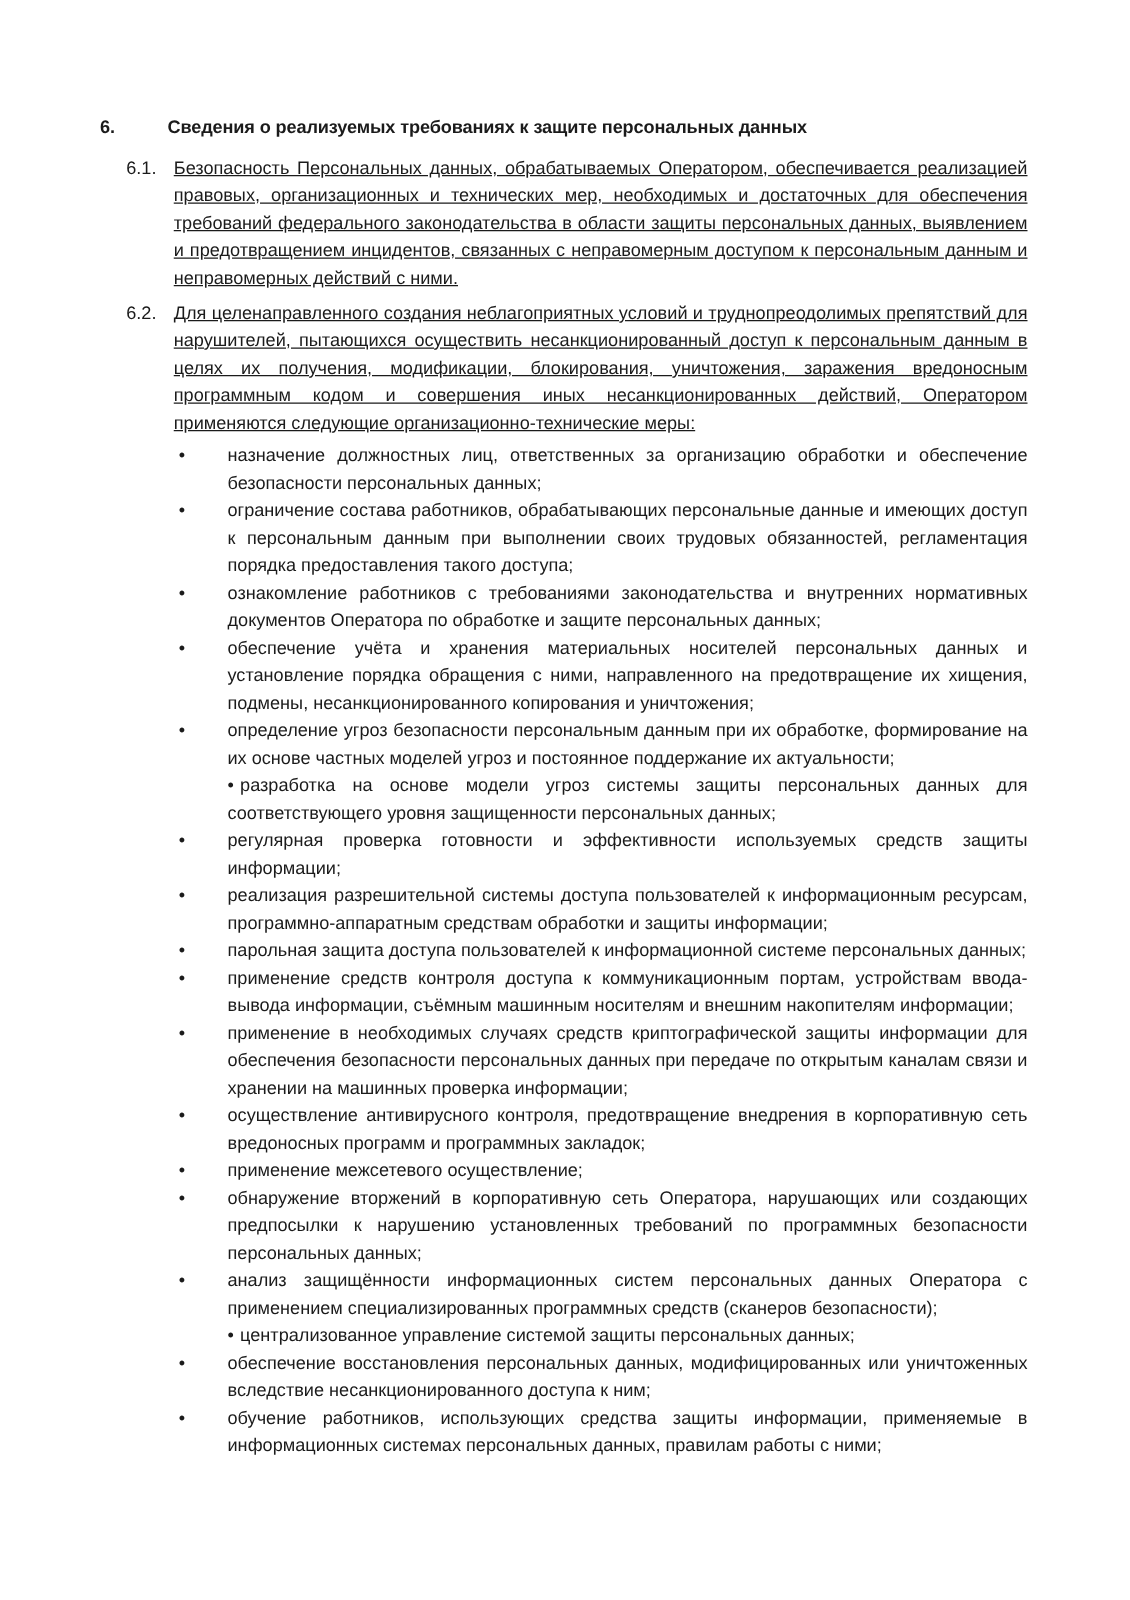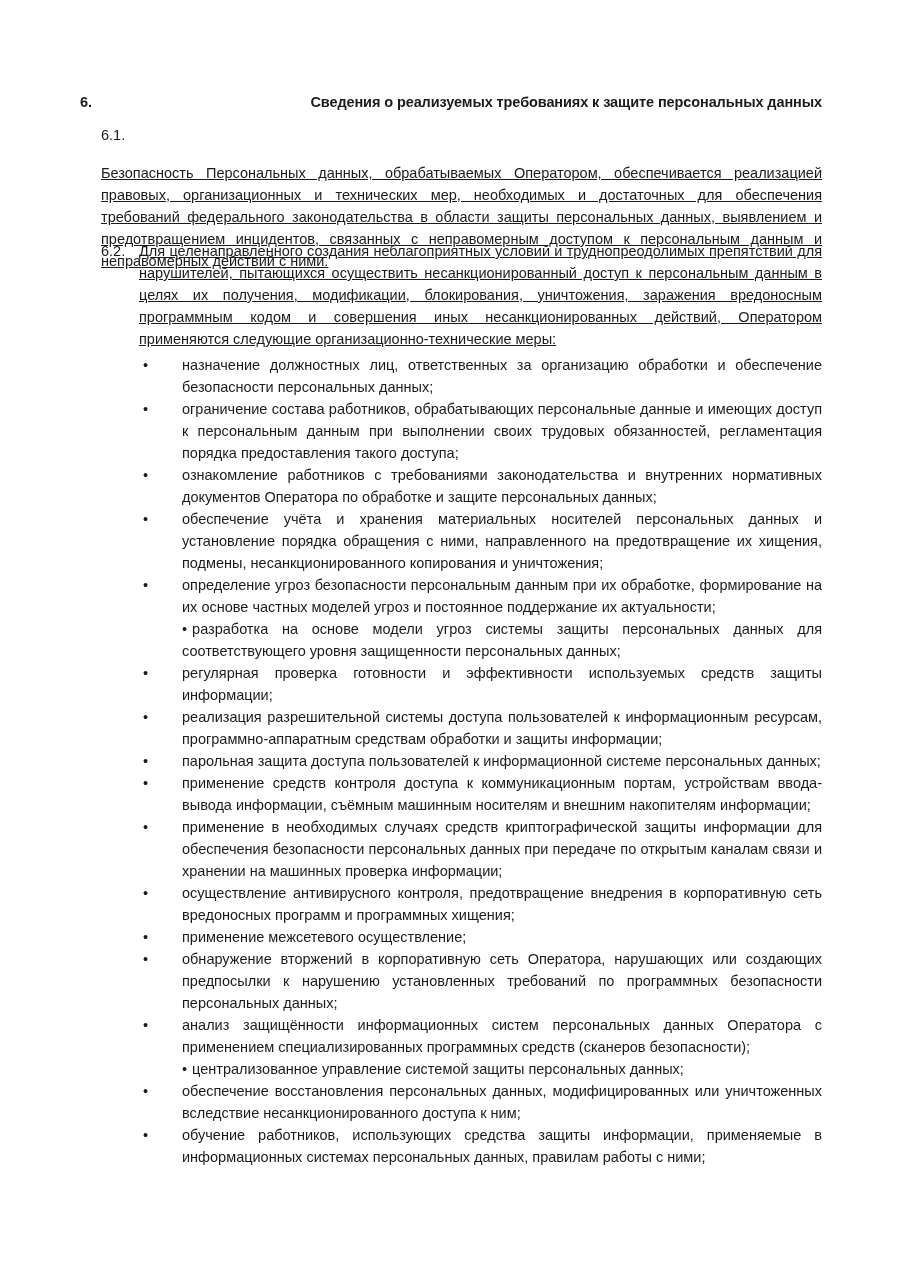--- a/index.html
+++ b/index.html
@@ -37,21 +37,20 @@
     font-weight: bold;
     line-height: 21px;
     letter-spacing: -0.1px;
   }
   .section-heading .sec-num {
     width: 54px;
     flex: 0 0 54px;
   }
   .section-heading .sec-text {
     flex: 1 1 auto;
-    text-align: right;
   }
 
   
   .clause {
     position: absolute;
     display: flex;
     align-items: flex-start;
     width: 721px;
     left: 101px;
     font-size: 14.5px;
@@ -62,21 +61,21 @@
     width: 38px;
     text-align: left;
   }
   .clause .clause-body {
     flex: 1 1 auto;
     text-align: justify;
     text-justify: inter-word;
     hyphens: none;
     text-decoration: underline;
   }
-  #clause-6-1 { top: 124px; flex-direction: column; }
+  #clause-6-1 { top: 124px; }
   #clause-6-2 { top: 240px; }
 
   
   .measures-list {
     position: absolute;
     left: 143px;
     top: 354px;
     width: 679px;
     margin: 0;
     padding: 0;
@@ -168,21 +167,21 @@
       <li class="measure-item">
         <span class="bullet-marker">•</span>
         <span class="measure-text">применение средств контроля доступа к коммуникационным портам, устройствам ввода-вывода информации, съёмным машинным носителям и внешним накопителям информации;</span>
       </li>
       <li class="measure-item">
         <span class="bullet-marker">•</span>
         <span class="measure-text">применение в необходимых случаях средств криптографической защиты информации для обеспечения безопасности персональных данных при передаче по открытым каналам связи и хранении на машинных проверка информации;</span>
       </li>
       <li class="measure-item">
         <span class="bullet-marker">•</span>
-        <span class="measure-text">осуществление антивирусного контроля, предотвращение внедрения в корпоративную сеть вредоносных программ и программных хищения;</span>
+        <span class="measure-text">осуществление антивирусного контроля, предотвращение внедрения в корпоративную сеть вредоносных программ и программных закладок;</span>
       </li>
       <li class="measure-item">
         <span class="bullet-marker">•</span>
         <span class="measure-text">применение межсетевого осуществление;</span>
       </li>
       <li class="measure-item">
         <span class="bullet-marker">•</span>
         <span class="measure-text">обнаружение вторжений в корпоративную сеть Оператора, нарушающих или создающих предпосылки к нарушению установленных требований по программных безопасности персональных данных;</span>
       </li>
       <li class="measure-item">

